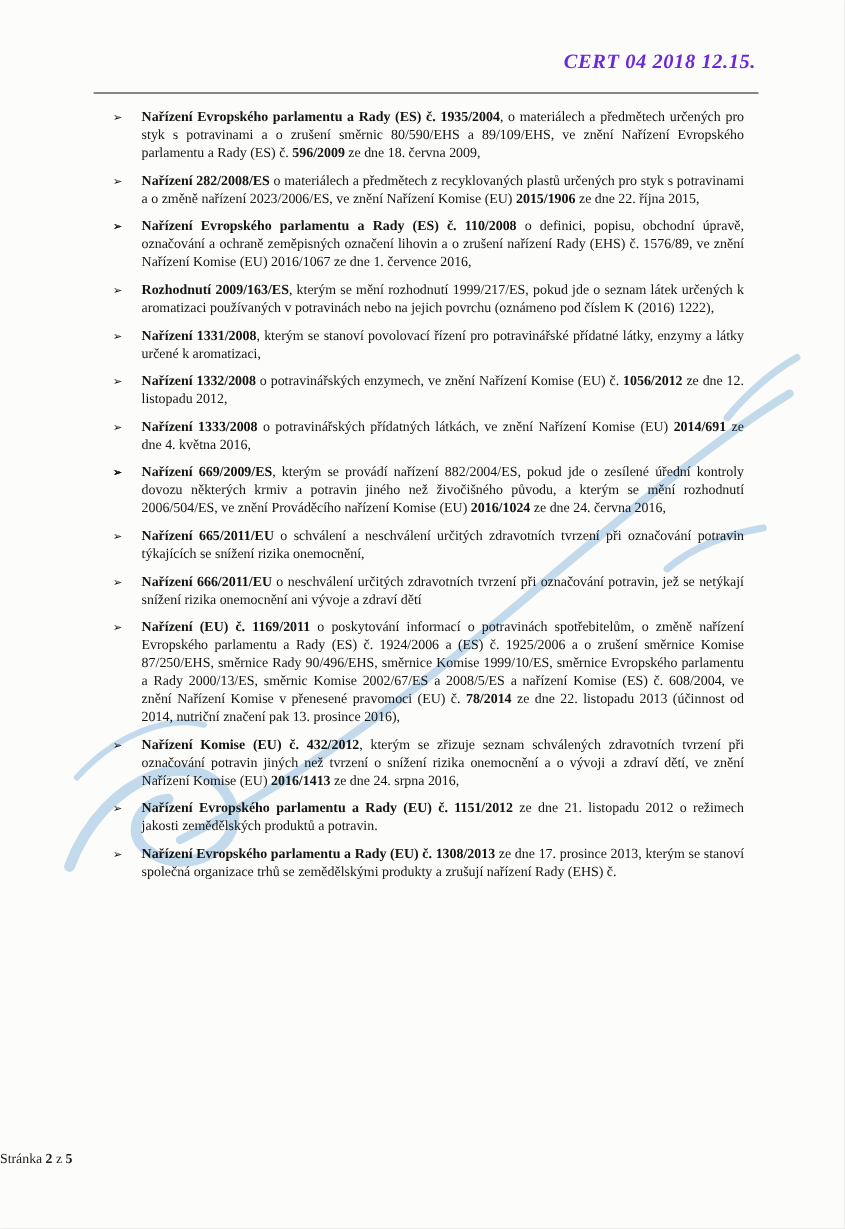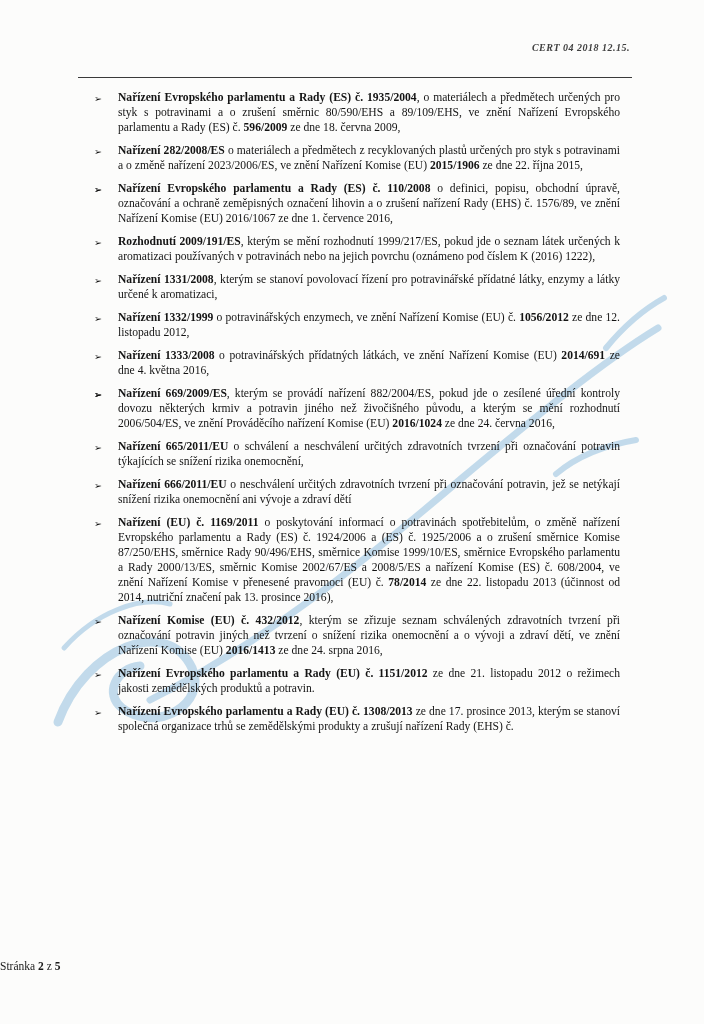--- a/index.html
+++ b/index.html
@@ -8,22 +8,22 @@
     width:704px;height:1024px;
     margin:0 auto;
     background:#fcfcfb;
     font-family:"Liberation Serif", serif;
     color:#141414;
     overflow:hidden;
     box-shadow:0 0 4px rgba(0,0,0,.25);
   }
   .header-stamp{
     position:absolute;top:42px;right:74px;
-    font-size:10px;font-style:italic;font-weight:bold;
-    letter-spacing:.5px;color:#404040;
+    font-size:17px;font-style:italic;font-weight:bold;
+    letter-spacing:.5px;color:#6d28d9;
   }
   .header-rule{
     position:absolute;top:77px;left:78px;right:72px;
     border-top:1.5px solid #3a3a3a;height:0;
   }
   .content{
     position:absolute;top:90px;left:92px;width:528px;
     z-index:2;
   }
   .item{
@@ -67,23 +67,23 @@
   </div>
 
   <div class="header-stamp">CERT  04 2018 12.15.</div>
   <div class="header-rule"></div>
 
   <div class="content">
       <div class="item"><span class="bullet">➢</span><span><span class="b">Nařízení Evropského parlamentu a Rady (ES) č. 1935/2004</span><span>, o materiálech a předmětech určených pro styk s potravinami a o zrušení směrnic 80/590/EHS a 89/109/EHS, ve znění Nařízení Evropského parlamentu a Rady (ES) č. </span><span class="b">596/2009</span><span> ze dne 18. června 2009,</span></span></div>
       <div class="item"><span class="bullet">➢</span><span><span class="b">Nařízení 282/2008/ES</span><span> o materiálech a předmětech z recyklovaných plastů určených pro styk s potravinami a o změně nařízení 2023/2006/ES, ve znění Nařízení Komise (EU) </span><span class="b">2015/1906</span><span> ze dne 22. října 2015,</span></span></div>
       <div class="item"><span class="bullet">➢</span></div>
       <div class="item"><span class="bullet">➢</span><span><span class="b">Nařízení Evropského parlamentu a Rady (ES) č. 110/2008</span><span> o definici, popisu, obchodní úpravě, označování a ochraně zeměpisných označení lihovin a o zrušení nařízení Rady (EHS) č. 1576/89, ve znění Nařízení Komise (EU) 2016/1067 ze dne 1. července 2016,</span></span></div>
-      <div class="item"><span class="bullet">➢</span><span><span class="b">Rozhodnutí 2009/191/ES</span><span>, kterým se mění rozhodnutí 1999/217/ES, pokud jde o seznam látek určených k aromatizaci používaných v potravinách nebo na jejich povrchu (oznámeno pod číslem K (2016) 1222),</span></span></div>
+      <div class="item"><span class="bullet">➢</span><span><span class="b">Rozhodnutí 2009/163/ES</span><span>, kterým se mění rozhodnutí 1999/217/ES, pokud jde o seznam látek určených k aromatizaci používaných v potravinách nebo na jejich povrchu (oznámeno pod číslem K (2016) 1222),</span></span></div>
       <div class="item"><span class="bullet">➢</span><span><span class="b">Nařízení 1331/2008</span><span>, kterým se stanoví povolovací řízení pro potravinářské přídatné látky, enzymy a látky určené k aromatizaci,</span></span></div>
-      <div class="item"><span class="bullet">➢</span><span><span class="b">Nařízení 1332/1999</span><span> o potravinářských enzymech, ve znění Nařízení Komise (EU) č. </span><span class="b">1056/2012</span><span> ze dne 12. listopadu 2012,</span></span></div>
+      <div class="item"><span class="bullet">➢</span><span><span class="b">Nařízení 1332/2008</span><span> o potravinářských enzymech, ve znění Nařízení Komise (EU) č. </span><span class="b">1056/2012</span><span> ze dne 12. listopadu 2012,</span></span></div>
       <div class="item"><span class="bullet">➢</span><span><span class="b">Nařízení 1333/2008</span><span> o potravinářských přídatných látkách, ve znění Nařízení Komise (EU) </span><span class="b">2014/691</span><span> ze dne 4. května 2016,</span></span></div>
       <div class="item"><span class="bullet">➢</span></div>
       <div class="item"><span class="bullet">➢</span></div>
       <div class="item"><span class="bullet">➢</span><span><span class="b">Nařízení 669/2009/ES</span><span>, kterým se provádí nařízení  882/2004/ES, pokud jde o zesílené úřední kontroly dovozu některých krmiv a potravin jiného než živočišného původu, a kterým se mění rozhodnutí 2006/504/ES, ve znění Prováděcího nařízení Komise (EU) </span><span class="b">2016/1024</span><span> ze dne 24. června 2016,</span></span></div>
       <div class="item"><span class="bullet">➢</span><span><span class="b">Nařízení 665/2011/EU</span><span> o schválení a neschválení určitých zdravotních tvrzení při označování potravin týkajících se snížení rizika onemocnění,</span></span></div>
       <div class="item"><span class="bullet">➢</span><span><span class="b">Nařízení 666/2011/EU</span><span> o neschválení určitých zdravotních tvrzení při označování potravin, jež se netýkají snížení rizika onemocnění ani vývoje a zdraví dětí</span></span></div>
       <div class="item"><span class="bullet">➢</span><span><span class="b">Nařízení (EU) č. 1169/2011</span><span>  o poskytování informací o potravinách spotřebitelům, o změně nařízení Evropského parlamentu a Rady (ES) č. 1924/2006 a (ES) č. 1925/2006 a o zrušení směrnice Komise 87/250/EHS, směrnice Rady 90/496/EHS, směrnice Komise 1999/10/ES, směrnice Evropského parlamentu a Rady 2000/13/ES, směrnic Komise 2002/67/ES a 2008/5/ES a nařízení Komise (ES) č. 608/2004, ve znění Nařízení Komise v přenesené pravomoci (EU) č. </span><span class="b">78/2014</span><span> ze dne 22. listopadu 2013 (účinnost od 2014, nutriční značení pak 13. prosince 2016),</span></span></div>
       <div class="item"><span class="bullet">➢</span><span><span class="b">Nařízení Komise (EU) č. 432/2012</span><span>, kterým se zřizuje seznam schválených zdravotních tvrzení při označování potravin jiných než tvrzení o snížení rizika onemocnění a o vývoji a zdraví dětí, ve znění Nařízení Komise (EU) </span><span class="b">2016/1413</span><span> ze dne 24. srpna 2016,</span></span></div>
       <div class="item"><span class="bullet">➢</span><span><span class="b">Nařízení Evropského parlamentu a Rady (EU) č. 1151/2012</span><span> ze dne 21. listopadu 2012 o režimech jakosti zemědělských produktů a potravin.</span></span></div>
       <div class="item"><span class="bullet">➢</span><span><span class="b">Nařízení Evropského parlamentu a Rady (EU) č. 1308/2013</span><span> ze dne 17. prosince 2013, kterým se stanoví společná organizace trhů se zemědělskými produkty a zrušují nařízení Rady (EHS) č.</span></span></div>

